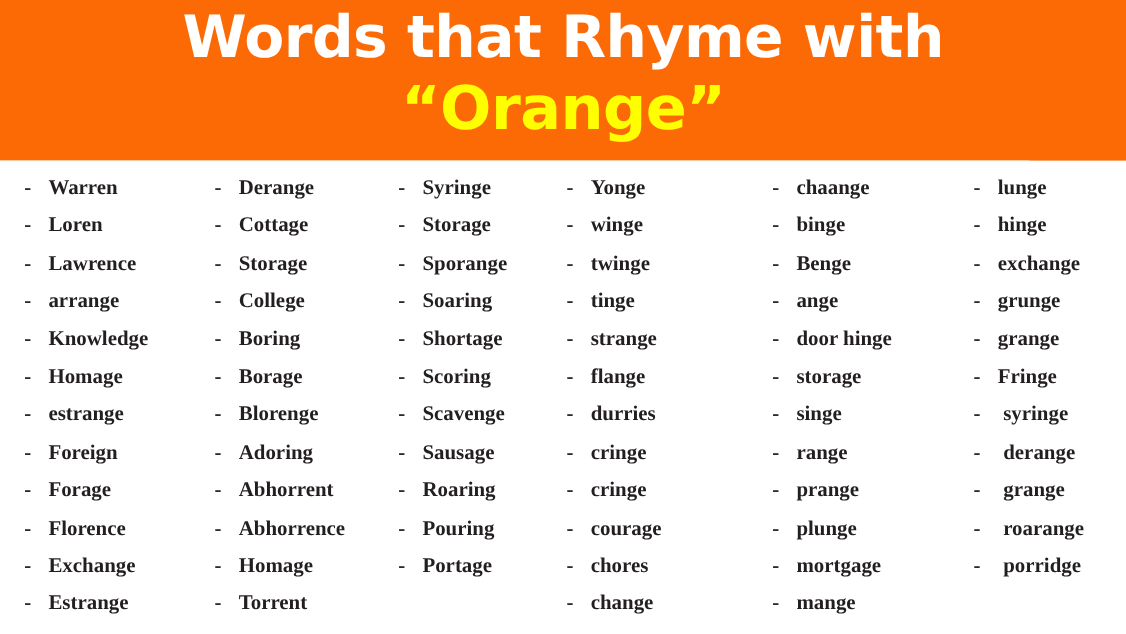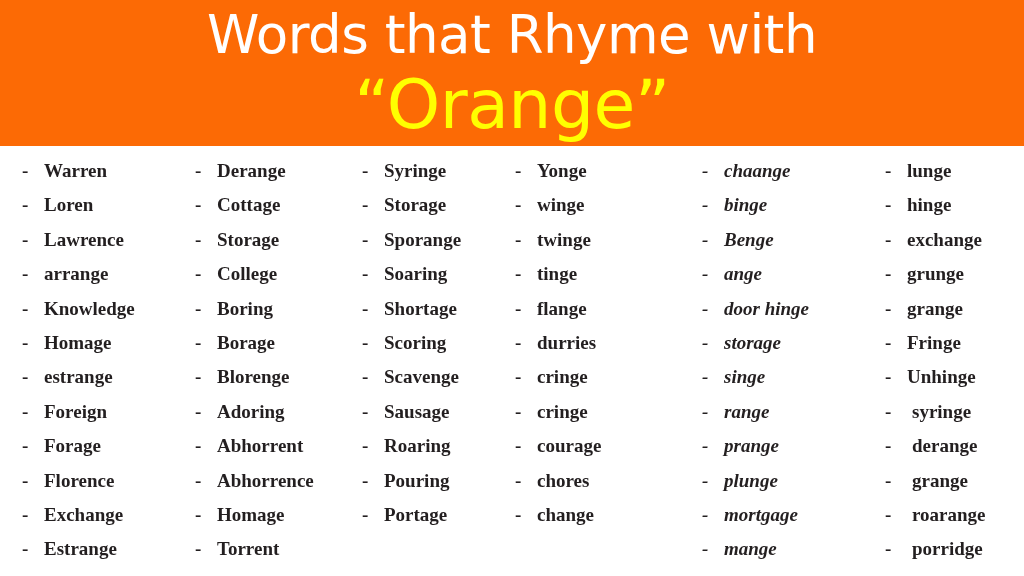--- a/index.html
+++ b/index.html
@@ -30,34 +30,34 @@
     background: #fc6a05;
     overflow: hidden;
   }
   #title-block {
     position: absolute;
     left: 0;
     top: 0;
     width: 1024px;
     text-align: center;
     font-family: "DejaVu Sans", "Liberation Sans", sans-serif;
-    font-weight: normal;
+    font-weight: bold;
     line-height: 1.0;
   }
   .title-line-1 {
     display: block;
     margin-top: 8px;
     font-size: 53px;
     color: #ffffff;
     letter-spacing: -0.5px;
   }
   .title-line-2 {
     display: block;
     margin-top: 10px;
-    font-size: 68px;
+    font-size: 55px;
     color: #ffff00;
     letter-spacing: -0.5px;
   }
 
   
   #word-area {
     position: absolute;
     left: 0;
     top: 146px;
     width: 936px;
@@ -89,21 +89,21 @@
     font-weight: bold;
     color: #231f20;
     vertical-align: baseline;
   }
 
   
   #col-0 { left: 22px;  width: 176px; }
   #col-1 { left: 195px; width: 170px; }
   #col-2 { left: 362px; width: 156px; }
   #col-3 { left: 515px; width: 190px; }
-  #col-4 { left: 702px; width: 186px; font-style: italic; }
+  #col-4 { left: 702px; width: 186px; }
   #col-5 { left: 885px; width: 139px; }
 
   
   .word-column > .word-row:first-child { margin-top: 8px; }
 
   
   #col-5 .indented .word-label { padding-left: 5px; }
 </style>
 </head>
 <body>
@@ -157,20 +157,21 @@
         <div class="word-row"><span class="bullet-dash">-</span><span class="word-label">Sausage</span></div>
         <div class="word-row"><span class="bullet-dash">-</span><span class="word-label">Roaring</span></div>
         <div class="word-row"><span class="bullet-dash">-</span><span class="word-label">Pouring</span></div>
         <div class="word-row"><span class="bullet-dash">-</span><span class="word-label">Portage</span></div>
       </div>
     <div class="word-column" id="col-3">
         <div class="word-row"><span class="bullet-dash">-</span><span class="word-label">Yonge</span></div>
         <div class="word-row"><span class="bullet-dash">-</span><span class="word-label">winge</span></div>
         <div class="word-row"><span class="bullet-dash">-</span><span class="word-label">twinge</span></div>
         <div class="word-row"><span class="bullet-dash">-</span><span class="word-label">tinge</span></div>
+        <div class="word-row"><span class="bullet-dash">-</span><span class="word-label">strange</span></div>
         <div class="word-row"><span class="bullet-dash">-</span><span class="word-label">flange</span></div>
         <div class="word-row"><span class="bullet-dash">-</span><span class="word-label">durries</span></div>
         <div class="word-row"><span class="bullet-dash">-</span><span class="word-label">cringe</span></div>
         <div class="word-row"><span class="bullet-dash">-</span><span class="word-label">cringe</span></div>
         <div class="word-row"><span class="bullet-dash">-</span><span class="word-label">courage</span></div>
         <div class="word-row"><span class="bullet-dash">-</span><span class="word-label">chores</span></div>
         <div class="word-row"><span class="bullet-dash">-</span><span class="word-label">change</span></div>
       </div>
     <div class="word-column" id="col-4">
         <div class="word-row"><span class="bullet-dash">-</span><span class="word-label">chaange</span></div>
@@ -186,21 +187,20 @@
         <div class="word-row"><span class="bullet-dash">-</span><span class="word-label">mortgage</span></div>
         <div class="word-row"><span class="bullet-dash">-</span><span class="word-label">mange</span></div>
       </div>
     <div class="word-column" id="col-5">
         <div class="word-row"><span class="bullet-dash">-</span><span class="word-label">lunge</span></div>
         <div class="word-row"><span class="bullet-dash">-</span><span class="word-label">hinge</span></div>
         <div class="word-row"><span class="bullet-dash">-</span><span class="word-label">exchange</span></div>
         <div class="word-row"><span class="bullet-dash">-</span><span class="word-label">grunge</span></div>
         <div class="word-row"><span class="bullet-dash">-</span><span class="word-label">grange</span></div>
         <div class="word-row"><span class="bullet-dash">-</span><span class="word-label">Fringe</span></div>
-        <div class="word-row"><span class="bullet-dash">-</span><span class="word-label">Unhinge</span></div>
         <div class="word-row indented"><span class="bullet-dash">-</span><span class="word-label">syringe</span></div>
         <div class="word-row indented"><span class="bullet-dash">-</span><span class="word-label">derange</span></div>
         <div class="word-row indented"><span class="bullet-dash">-</span><span class="word-label">grange</span></div>
         <div class="word-row indented"><span class="bullet-dash">-</span><span class="word-label">roarange</span></div>
         <div class="word-row indented"><span class="bullet-dash">-</span><span class="word-label">porridge</span></div>
       </div>
   </div>
 
 </div>
 

